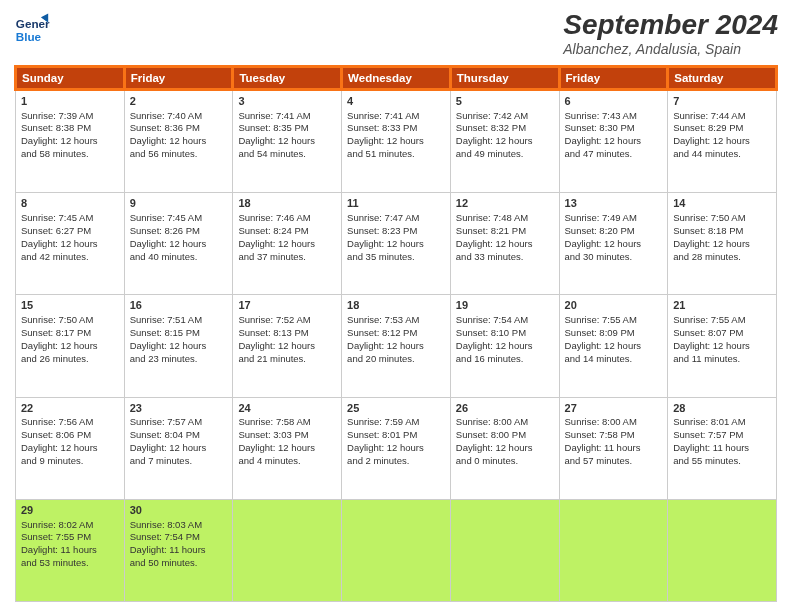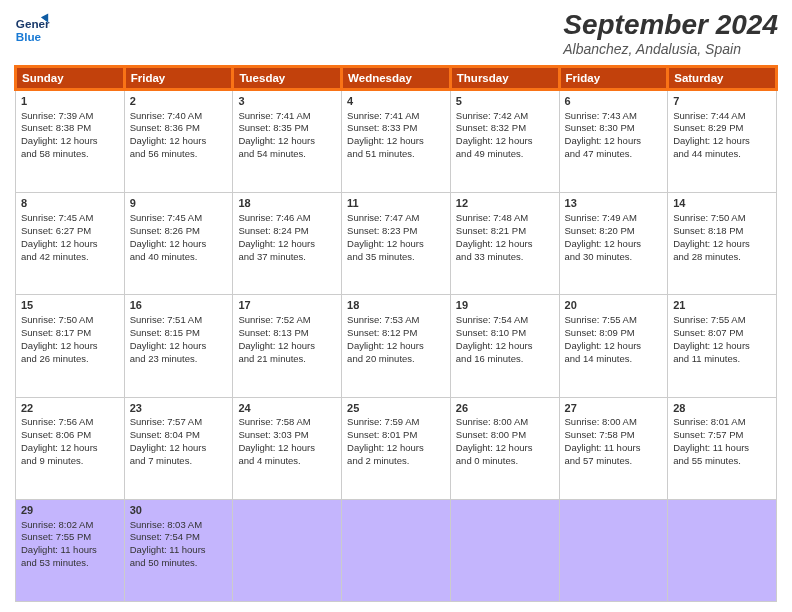--- a/index.html
+++ b/index.html
@@ -72,21 +72,21 @@
       border: 1px solid #ccc;
       padding: 3px 5px;
       font-size: 9.5px;
       line-height: 1.35;
       background: #fff;
     }
     .calendar td.empty {
       background: #f0f0f0;
     }
     .calendar tr:last-child td {
-      background: #c4b5fd;
+      background: #bef264;
     }
     .day-num {
       font-size: 11px;
       font-weight: bold;
       display: block;
       margin-bottom: 1px;
     }
     .day-detail {
       color: #333;
     }

